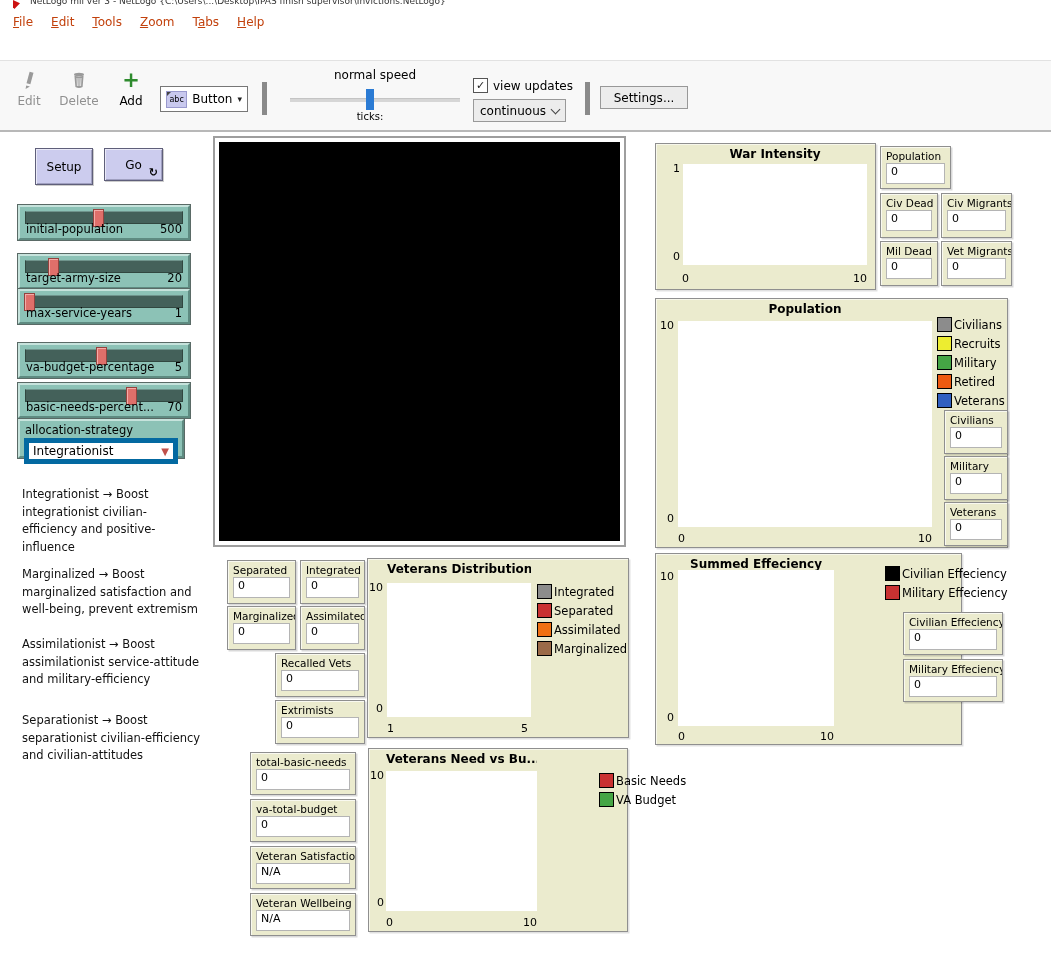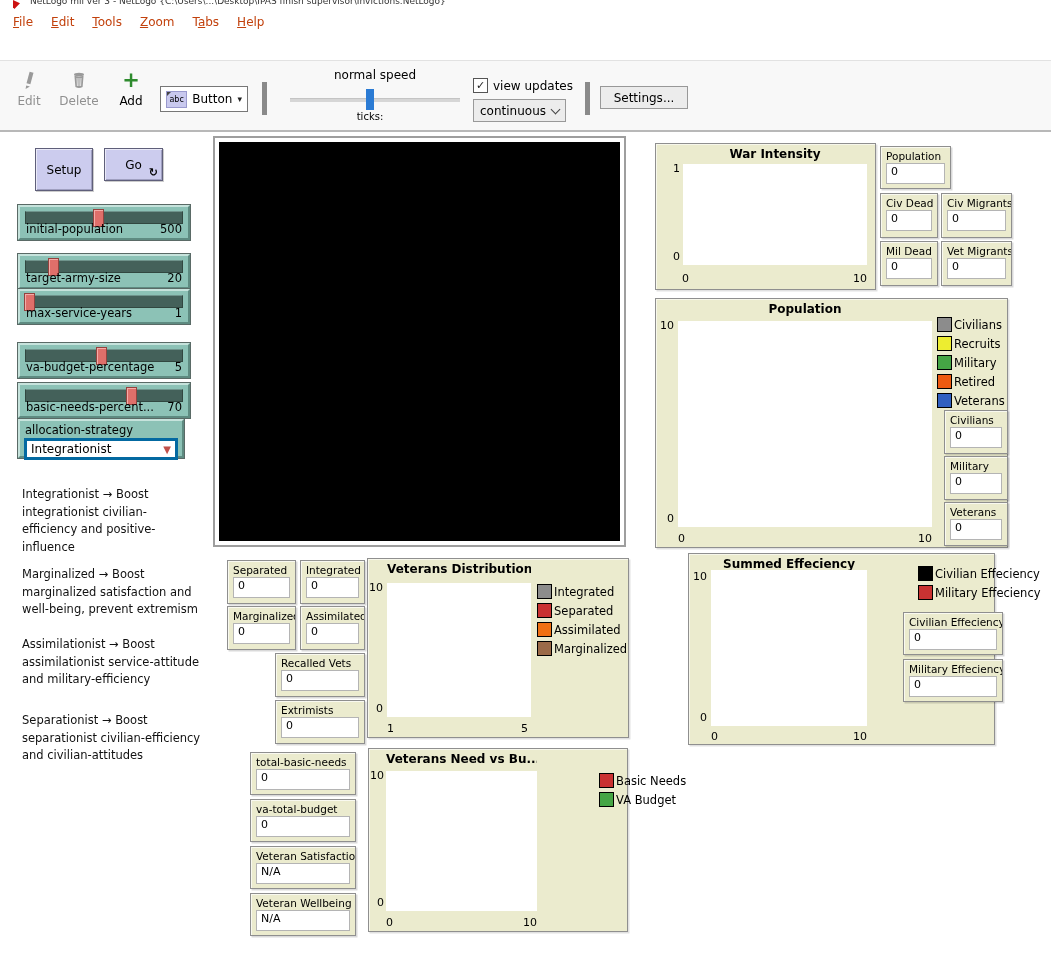--- a/index.html
+++ b/index.html
@@ -49,21 +49,21 @@
   .nl-button{position:absolute;background:#CCCCEE;border:1px solid #5f5f7a;box-shadow:inset 1px 1px 0 #eaeaf8,inset -1px -1px 0 #9f9fc0,1px 1px 0 rgba(0,0,0,.2);font-size:12px;display:flex;align-items:center;justify-content:center;box-sizing:border-box;}
   .forever{position:absolute;right:4px;bottom:1px;font-size:11px;font-weight:bold;}
 
   .slider{position:absolute;width:172px;height:35px;background:#8CC2B6;border:2px solid;border-color:#C6E3DC #5E8B81 #5E8B81 #C6E3DC;outline:1px solid #5a6a66;box-sizing:border-box;}
   .strack{position:absolute;left:5px;right:5px;top:4px;height:11px;background:#44615A;border:1px solid #314740;border-top-color:#6f948c;}
   .shandle{position:absolute;top:-3px;width:9px;height:16px;background:#DF6F6A;border:1px solid #93423E;box-shadow:inset 1px 1px 0 #F4ACA8;margin-left:-5px;}
   .srow{position:absolute;left:6px;right:6px;bottom:2px;display:flex;justify-content:space-between;font-size:11.5px;}
 
   .chooser{position:absolute;left:18px;top:419px;width:166px;height:39px;background:#8CC2B6;border:2px solid;border-color:#C6E3DC #5E8B81 #5E8B81 #C6E3DC;outline:1px solid #5a6a66;box-sizing:border-box;}
   .chooser .clabel{position:absolute;left:5px;top:2px;font-size:11.5px;}
-  .chooser .cbox{position:absolute;left:4px;right:4px;top:17px;height:16px;background:#fff;border:3px solid #0369a1;display:flex;align-items:center;justify-content:space-between;padding:0 4px;font-size:12px;}
+  .chooser .cbox{position:absolute;left:4px;right:4px;top:17px;height:16px;background:#fff;border:5px solid #0369a1;display:flex;align-items:center;justify-content:space-between;padding:0 4px;font-size:12px;}
   .chooser .carrow{color:#C0504A;font-size:10px;}
 
   .note{position:absolute;left:22px;width:180px;font-size:11.5px;line-height:17.5px;color:#111;}
 
   .view-frame{position:absolute;left:213px;top:136px;width:413px;height:411px;border:2px solid #9e9e9e;background:#fff;box-sizing:border-box;}
   .view-world{position:absolute;left:4px;top:4px;right:4px;bottom:4px;background:#000;}
 
   .plot{position:absolute;background:#EBEBCE;border:1px solid #8f8f8f;box-shadow:inset 1px 1px 0 rgba(255,255,255,.6),1.5px 1.5px 0 rgba(0,0,0,.12);box-sizing:border-box;}
   .ptitle{position:absolute;top:3px;text-align:center;font-weight:bold;font-size:12px;white-space:nowrap;overflow:hidden;}
   .parea{position:absolute;background:#fff;}
@@ -159,21 +159,21 @@
       <span class="chev"></span>
     </div>
 
     <div class="vsep" style="left:585px;top:21px;"></div>
 
     <div class="settings-btn">
         <span>Settings...</span>
       </div>
   </div>
 
-  <div class="nl-button" style="left:35px;top:148px;width:58px;height:43px;">
+  <div class="nl-button" style="left:35px;top:148px;width:58px;height:37px;">
       <span>Setup</span>
     </div>
   <div class="nl-button" style="left:104px;top:148px;width:59px;height:33px;">
     <span>Go</span>
     <span class="forever">↻</span>
   </div>
 
   <div class="slider" style="left:18px;top:205px;padding-left:30px;">
     <div class="strack">
         <div class="shandle" style="left: 46%;"></div>
@@ -270,21 +270,21 @@
           <span class="swatch" style="background: rgb(238, 90, 16);"></span>
           <span class="ltxt">Retired</span>
         </div>
       <div class="legend-item">
           <span class="swatch" style="background: rgb(48, 96, 192);"></span>
           <span class="ltxt">Veterans</span>
         </div>
     </div>
   </div>
 
-  <div class="plot" style="left:688px;top:553px;width:307px;height:192px;">
+  <div class="plot" style="left:655px;top:553px;width:307px;height:192px;">
     <div class="ptitle" style="left:22px;right:127px;">Summed Effeciency</div>
     <div class="parea" style="left:22px;top:16px;right:127px;bottom:18px;"></div>
     <div class="axlab tr" style="top:16px;left:0;width:18px;">10</div>
     <div class="axlab tr" style="bottom:20px;left:0;width:18px;">0</div>
     <div class="axlab" style="bottom:1px;left:22px;">0</div>
     <div class="axlab tr" style="bottom:1px;right:127px;width:24px;">10</div>
     <div class="legend" style="left:229px;top:12px;">
       <div class="legend-item">
           <span class="swatch" style="background: rgb(0, 0, 0);"></span>
           <span class="ltxt">Civilian Effeciency</span>

